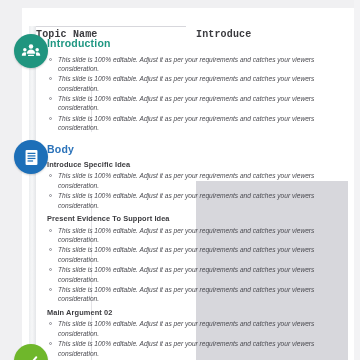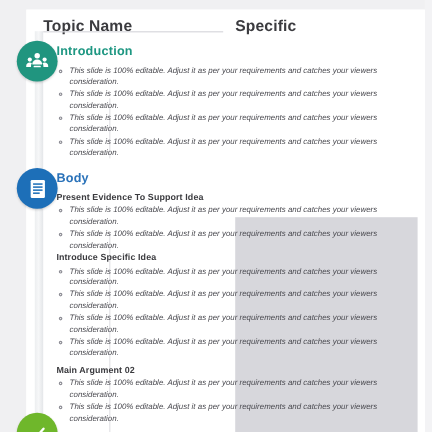--- a/index.html
+++ b/index.html
@@ -49,26 +49,27 @@
   }
 
   
   .header {
     position: absolute;
     left: 36px; top: 13px;
     width: 312px; height: 16px;
   }
   .hdr-label {
     position: absolute;
-    top: 1px;
-    font-size: 13px;
+    top: 16px;
+    font-size: 10px;
     font-weight: bold;
     color: #3b3b3f;
     letter-spacing: 0.15px;
     white-space: nowrap;
+    font-family: Liberation Mono, monospace;
   }
   .hdr-topic { left: 0; }
   .hdr-aud   { left: 160px; }
 
   .hdr-rule {
     position: absolute;
     top: 13px;
     height: 1px;
     background: #d7d7dc;
   }
@@ -169,21 +170,21 @@
   <div class="gutter-top"></div>
   <div class="gutter-left"></div>
   <div class="gutter-right"></div>
 
   <div class="card"></div>
 
   <div class="header">
     <div class="hdr-label hdr-topic">Topic Name</div>
     <div class="hdr-rule rule-a"></div>
 
-    <div class="hdr-label hdr-aud">Specific</div>
+    <div class="hdr-label hdr-aud">Introduce</div>
     <div class="hdr-rule rule-b"></div>
   </div>
 
   <div class="spine"></div>
 
   <div class="node node-intro">
     <span>
       <svg width="20" height="20" viewBox="0 0 24 24" fill="#ffffff">
         <circle cx="12" cy="6.6" r="2.7"></circle>
         <path d="M7.2 14.4c0-2.6 2.2-4.2 4.8-4.2s4.8 1.6 4.8 4.2v0.9H7.2z"></path>
@@ -232,32 +233,32 @@
       <div>
         <div class="bullet">This slide is 100% editable. Adjust it as per your requirements and catches your viewers consideration.</div>
         <div class="bullet">This slide is 100% editable. Adjust it as per your requirements and catches your viewers consideration.</div>
       </div>
     </div>
 
     <div class="section sec-body">
       <div class="sec-title t-blue">Body</div>
 
       <div>
+        <div class="sub-title first">Introduce Specific Idea</div>
+        <div class="bullet">This slide is 100% editable. Adjust it as per your requirements and catches your viewers consideration.</div>
+        <div class="bullet">This slide is 100% editable. Adjust it as per your requirements and catches your viewers consideration.</div>
+      </div>
+
+      <div>
         <div class="sub-title">Present Evidence To Support Idea</div>
         <div class="bullet">This slide is 100% editable. Adjust it as per your requirements and catches your viewers consideration.</div>
         <div class="bullet">This slide is 100% editable. Adjust it as per your requirements and catches your viewers consideration.</div>
       </div>
 
       <div>
-        <div class="sub-title first">Introduce Specific Idea</div>
-        <div class="bullet">This slide is 100% editable. Adjust it as per your requirements and catches your viewers consideration.</div>
-        <div class="bullet">This slide is 100% editable. Adjust it as per your requirements and catches your viewers consideration.</div>
-      </div>
-
-      <div>
         <div class="bullet">This slide is 100% editable. Adjust it as per your requirements and catches your viewers consideration.</div>
         <div class="bullet">This slide is 100% editable. Adjust it as per your requirements and catches your viewers consideration.</div>
       </div>
 
       <div>
         <div class="sub-title">Main Argument 02</div>
         <div class="bullet">This slide is 100% editable. Adjust it as per your requirements and catches your viewers consideration.</div>
         <div class="bullet">This slide is 100% editable. Adjust it as per your requirements and catches your viewers consideration.</div>
       </div>
     </div>

